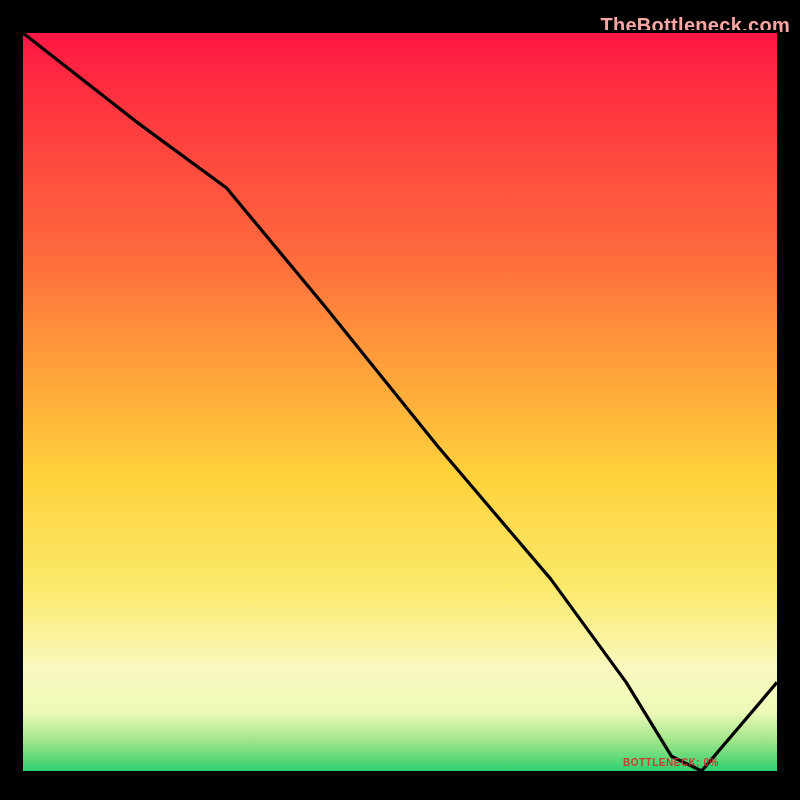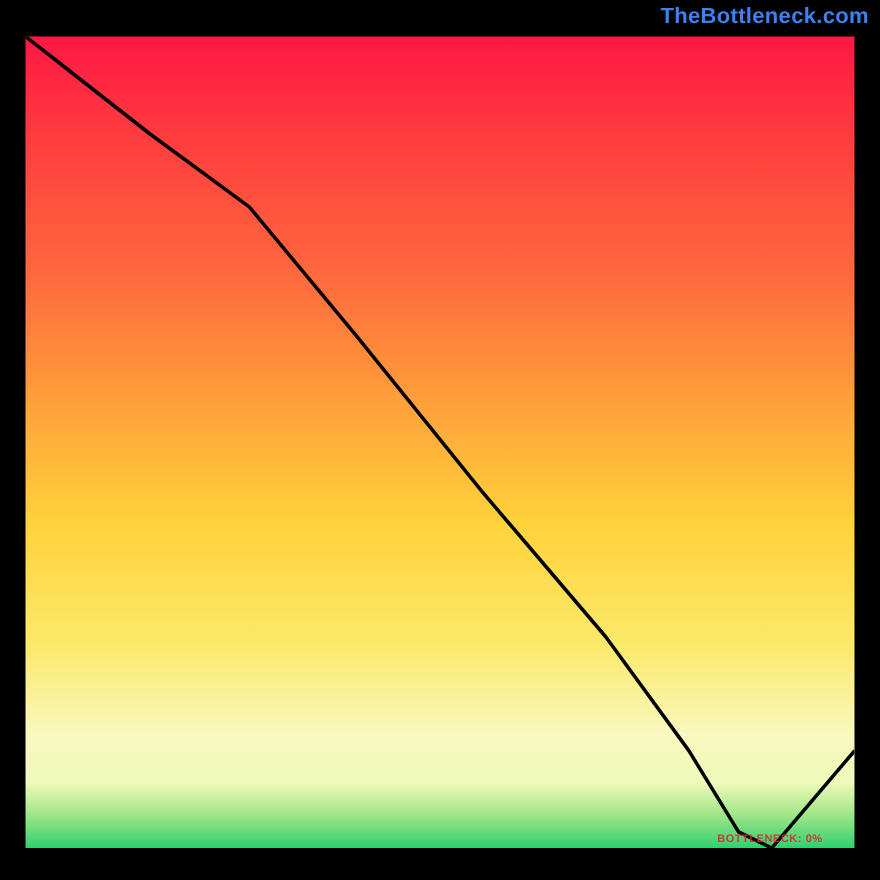--- a/index.html
+++ b/index.html
@@ -46,22 +46,22 @@
   }
   svg.line-layer {
     position: absolute;
     inset: 0;
     width: 100%;
     height: 100%;
   }
   .watermark {
     position: absolute;
     right: 10px;
-    top: 4px;
-    color: #3b82f6;
+    top: 14px;
+    color: #fca5a5;
     font-size: 20px;
     font-weight: 600;
     letter-spacing: 0.3px;
     user-select: none;
   }
   
   .valley-label {
     position: absolute;
     color: #d62d2d;
     font-size: 10px;
@@ -77,15 +77,15 @@
 <div class="frame">
   <div class="watermark">TheBottleneck.com</div>
 
   <div class="plot-wrap">
     <div class="gradient"></div>
 
     <svg class="line-layer" viewBox="0 0 754 738" preserveAspectRatio="none">
       <polyline id="curve" fill="none" stroke="#000" stroke-width="3.2" stroke-linejoin="round" points="0.0,0.0 37.7,29.5 113.1,88.6 203.6,155.0 301.6,273.1 414.7,413.3 527.8,546.1 603.2,649.4 648.4,723.2 678.6,738.0 754.0,649.4"></polyline>
     </svg>
 
-    <div id="valley-label" class="valley-label" style="left: 629px; top: 724px;">BOTTLENECK: 0%</div>
+    <div id="valley-label" class="valley-label" style="left: 600px; top: 724px;">BOTTLENECK: 0%</div>
   </div>
 </div>
 
 </body></html>

